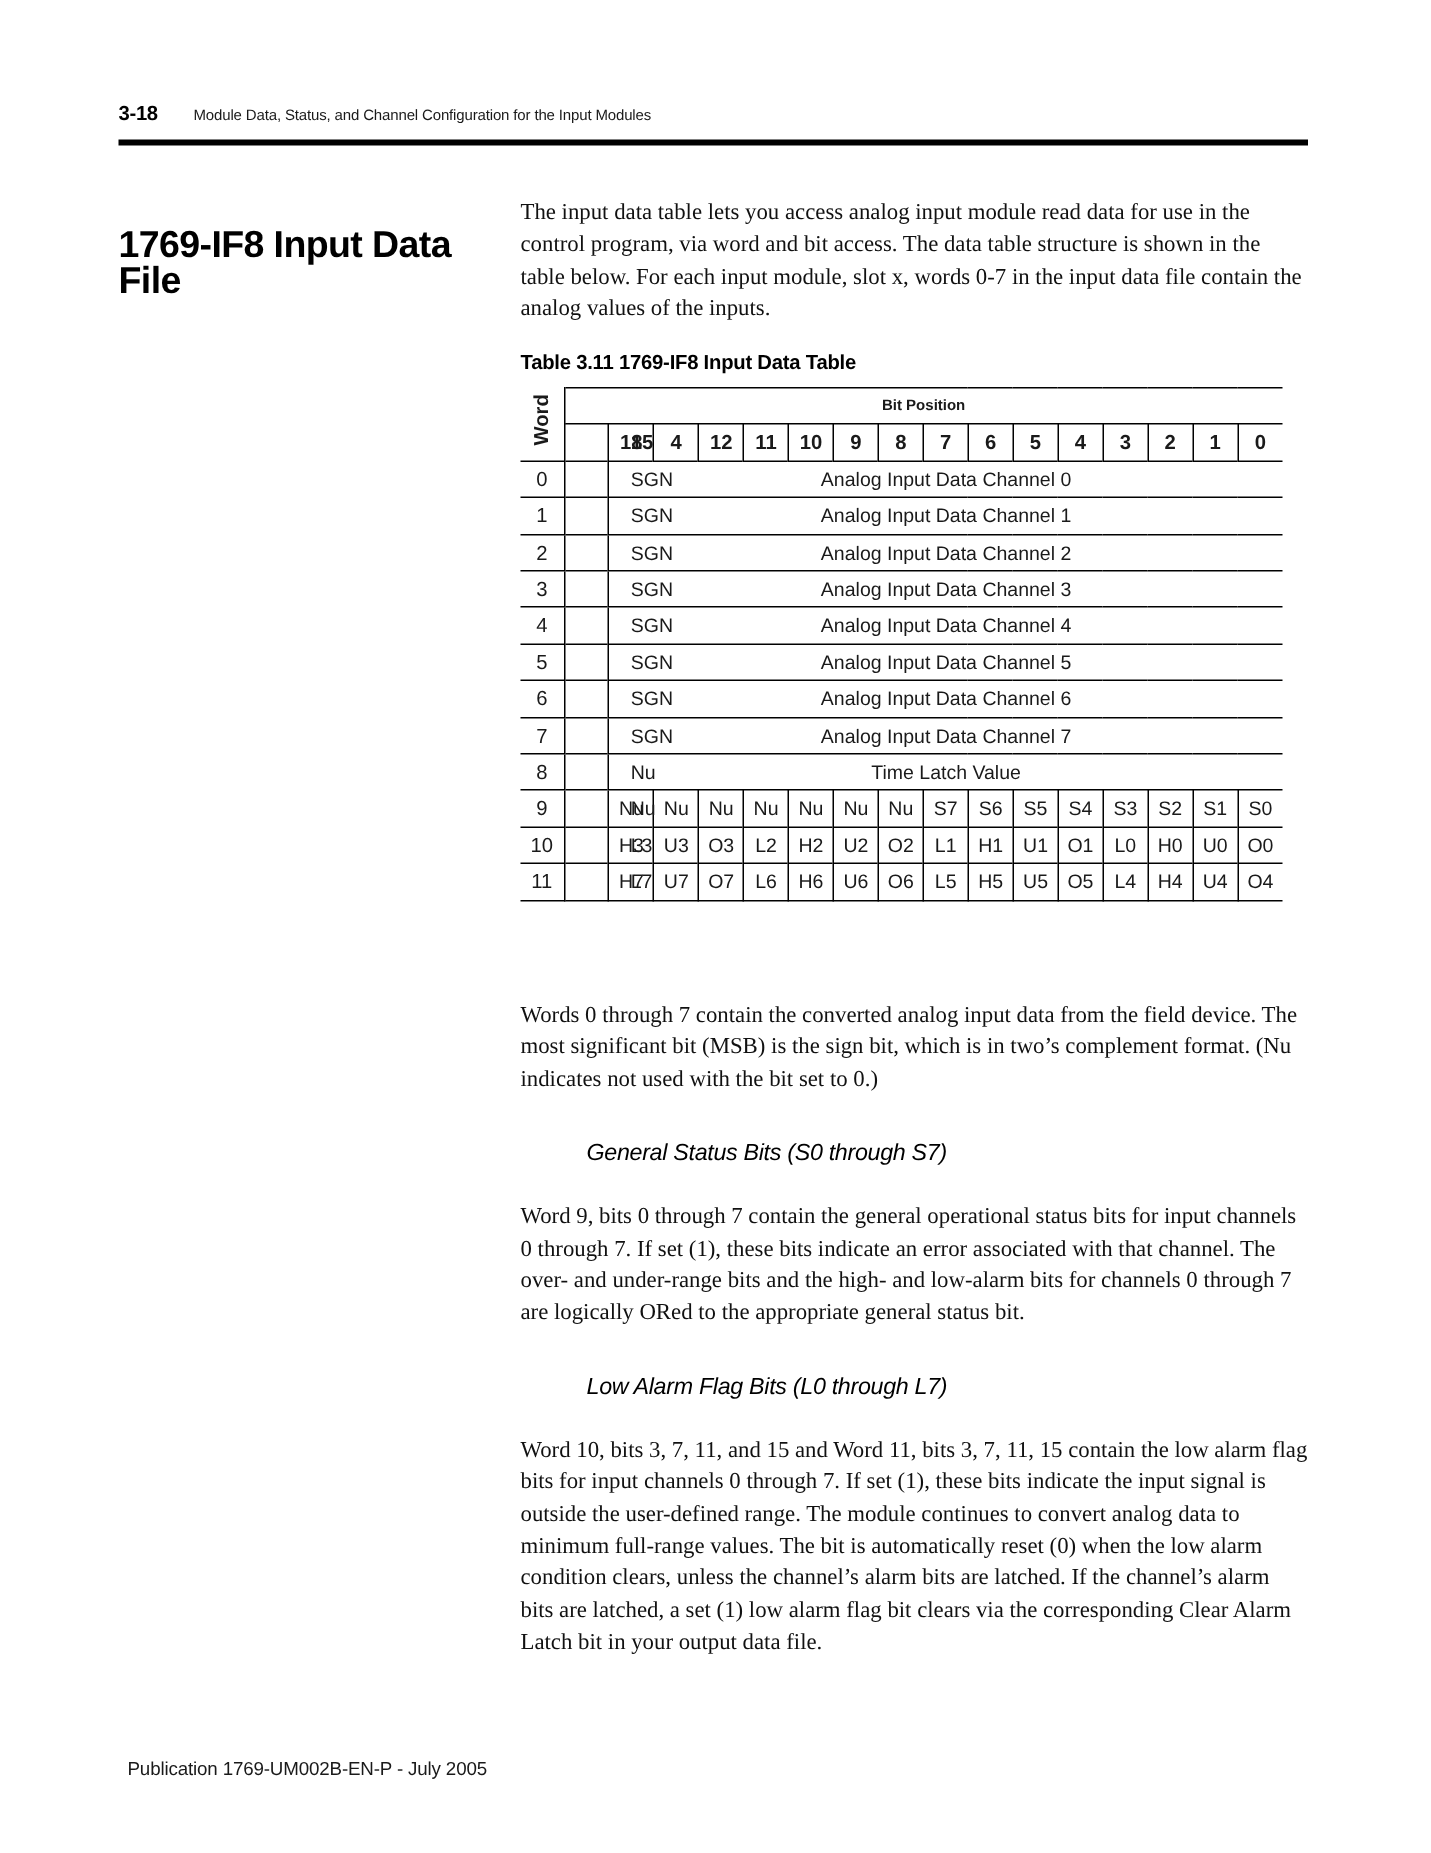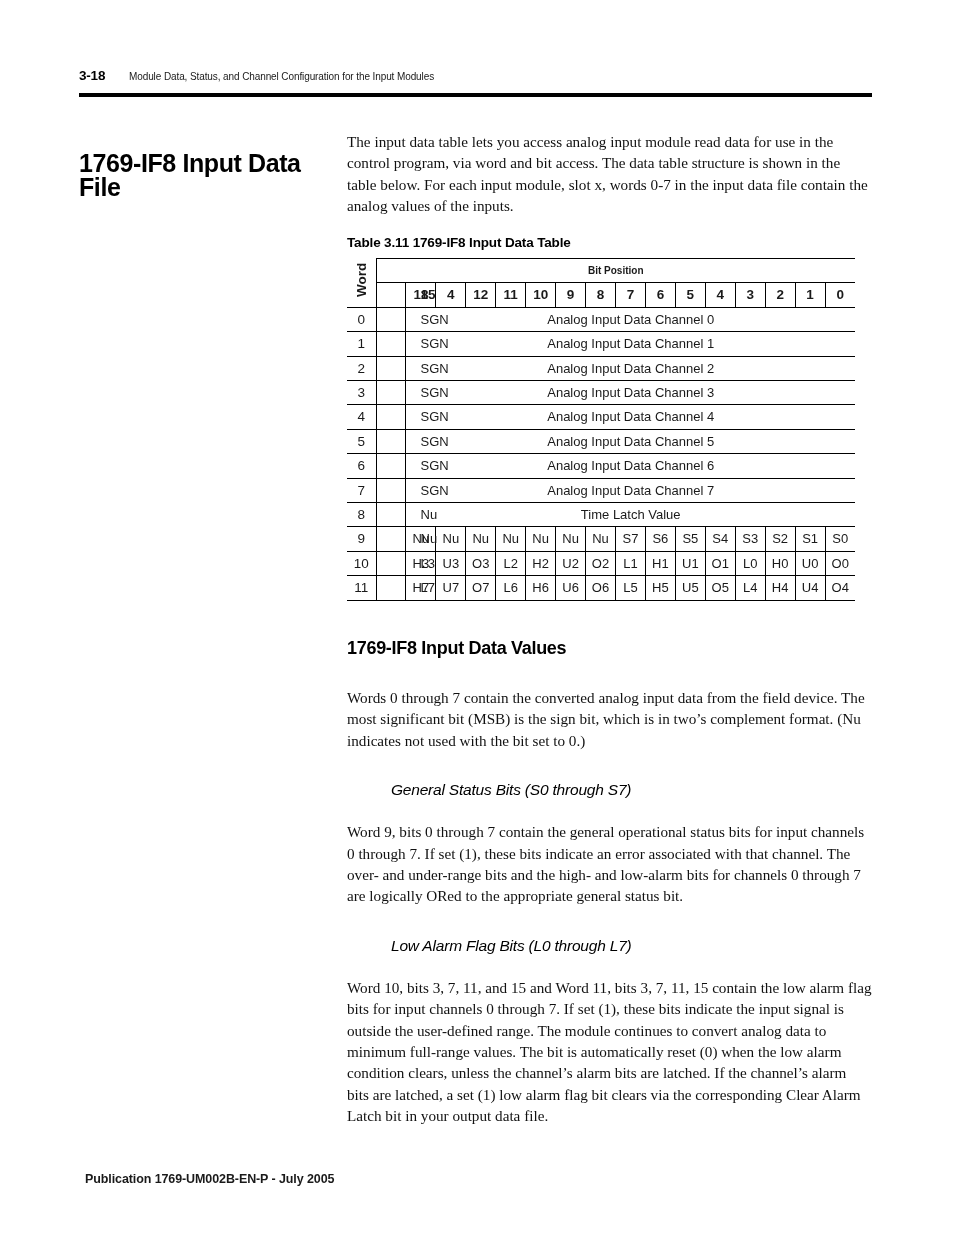--- a/index.html
+++ b/index.html
@@ -194,21 +194,20 @@
 
   
   .page-footer {
     position: absolute;
     left: 85px;
     top: 1172px;
     font-family: "Liberation Sans Narrow", "Liberation Sans", sans-serif;
     font-size: 12.5px;
     letter-spacing: -0.1px;
     color: #1a1a1a;
-    font-weight: bold;
   }
 </style>
 </head>
 <body>
 
 <div class="page">
 
   <div class="page-header">
     <span class="page-number">3-18</span>
     <span class="header-title">Module Data, Status, and Channel Configuration for the Input Modules</span>
@@ -352,21 +351,20 @@
             <td class="bitcell">L4</td>
             <td class="bitcell">H4</td>
             <td class="bitcell">U4</td>
             <td class="bitcell no-right">O4</td>
           </tr>
         </tbody>
     </table>
   </div>
 
   <div style="position:absolute; left:347px; top:638px; width:525px;">
-    <div class="subheading-sans">1769-IF8 Input Data Values</div>
     <p class="body" style="margin-top:28px;">Words 0 through 7 contain the converted analog input data from the field device. The most significant bit (MSB) is the sign bit, which is in two’s complement format. (Nu indicates not used with the bit set to 0.)</p>
 
     <div class="subheading-italic" style="margin-top:30px;">General Status Bits (S0 through S7)</div>
     <p class="body" style="margin-top:22px;">Word 9, bits 0 through 7 contain the general operational status bits for input channels 0 through 7. If set (1), these bits indicate an error associated with that channel. The over- and under-range bits and the high- and low-alarm bits for channels 0 through 7 are logically ORed to the appropriate general status bit.</p>
 
     <div class="subheading-italic" style="margin-top:30px;">Low Alarm Flag Bits (L0 through L7)</div>
     <p class="body" style="margin-top:22px;">Word 10, bits 3, 7, 11, and 15 and Word 11, bits 3, 7, 11, 15 contain the low alarm flag bits for input channels 0 through 7. If set (1), these bits indicate the input signal is outside the user-defined range. The module continues to convert analog data to minimum full-range values. The bit is automatically reset (0) when the low alarm condition clears, unless the channel’s alarm bits are latched. If the channel’s alarm bits are latched, a set (1) low alarm flag bit clears via the corresponding Clear Alarm Latch bit in your output data file.</p>
   </div>
 
   <div class="page-footer">Publication 1769-UM002B-EN-P - July 2005</div>

